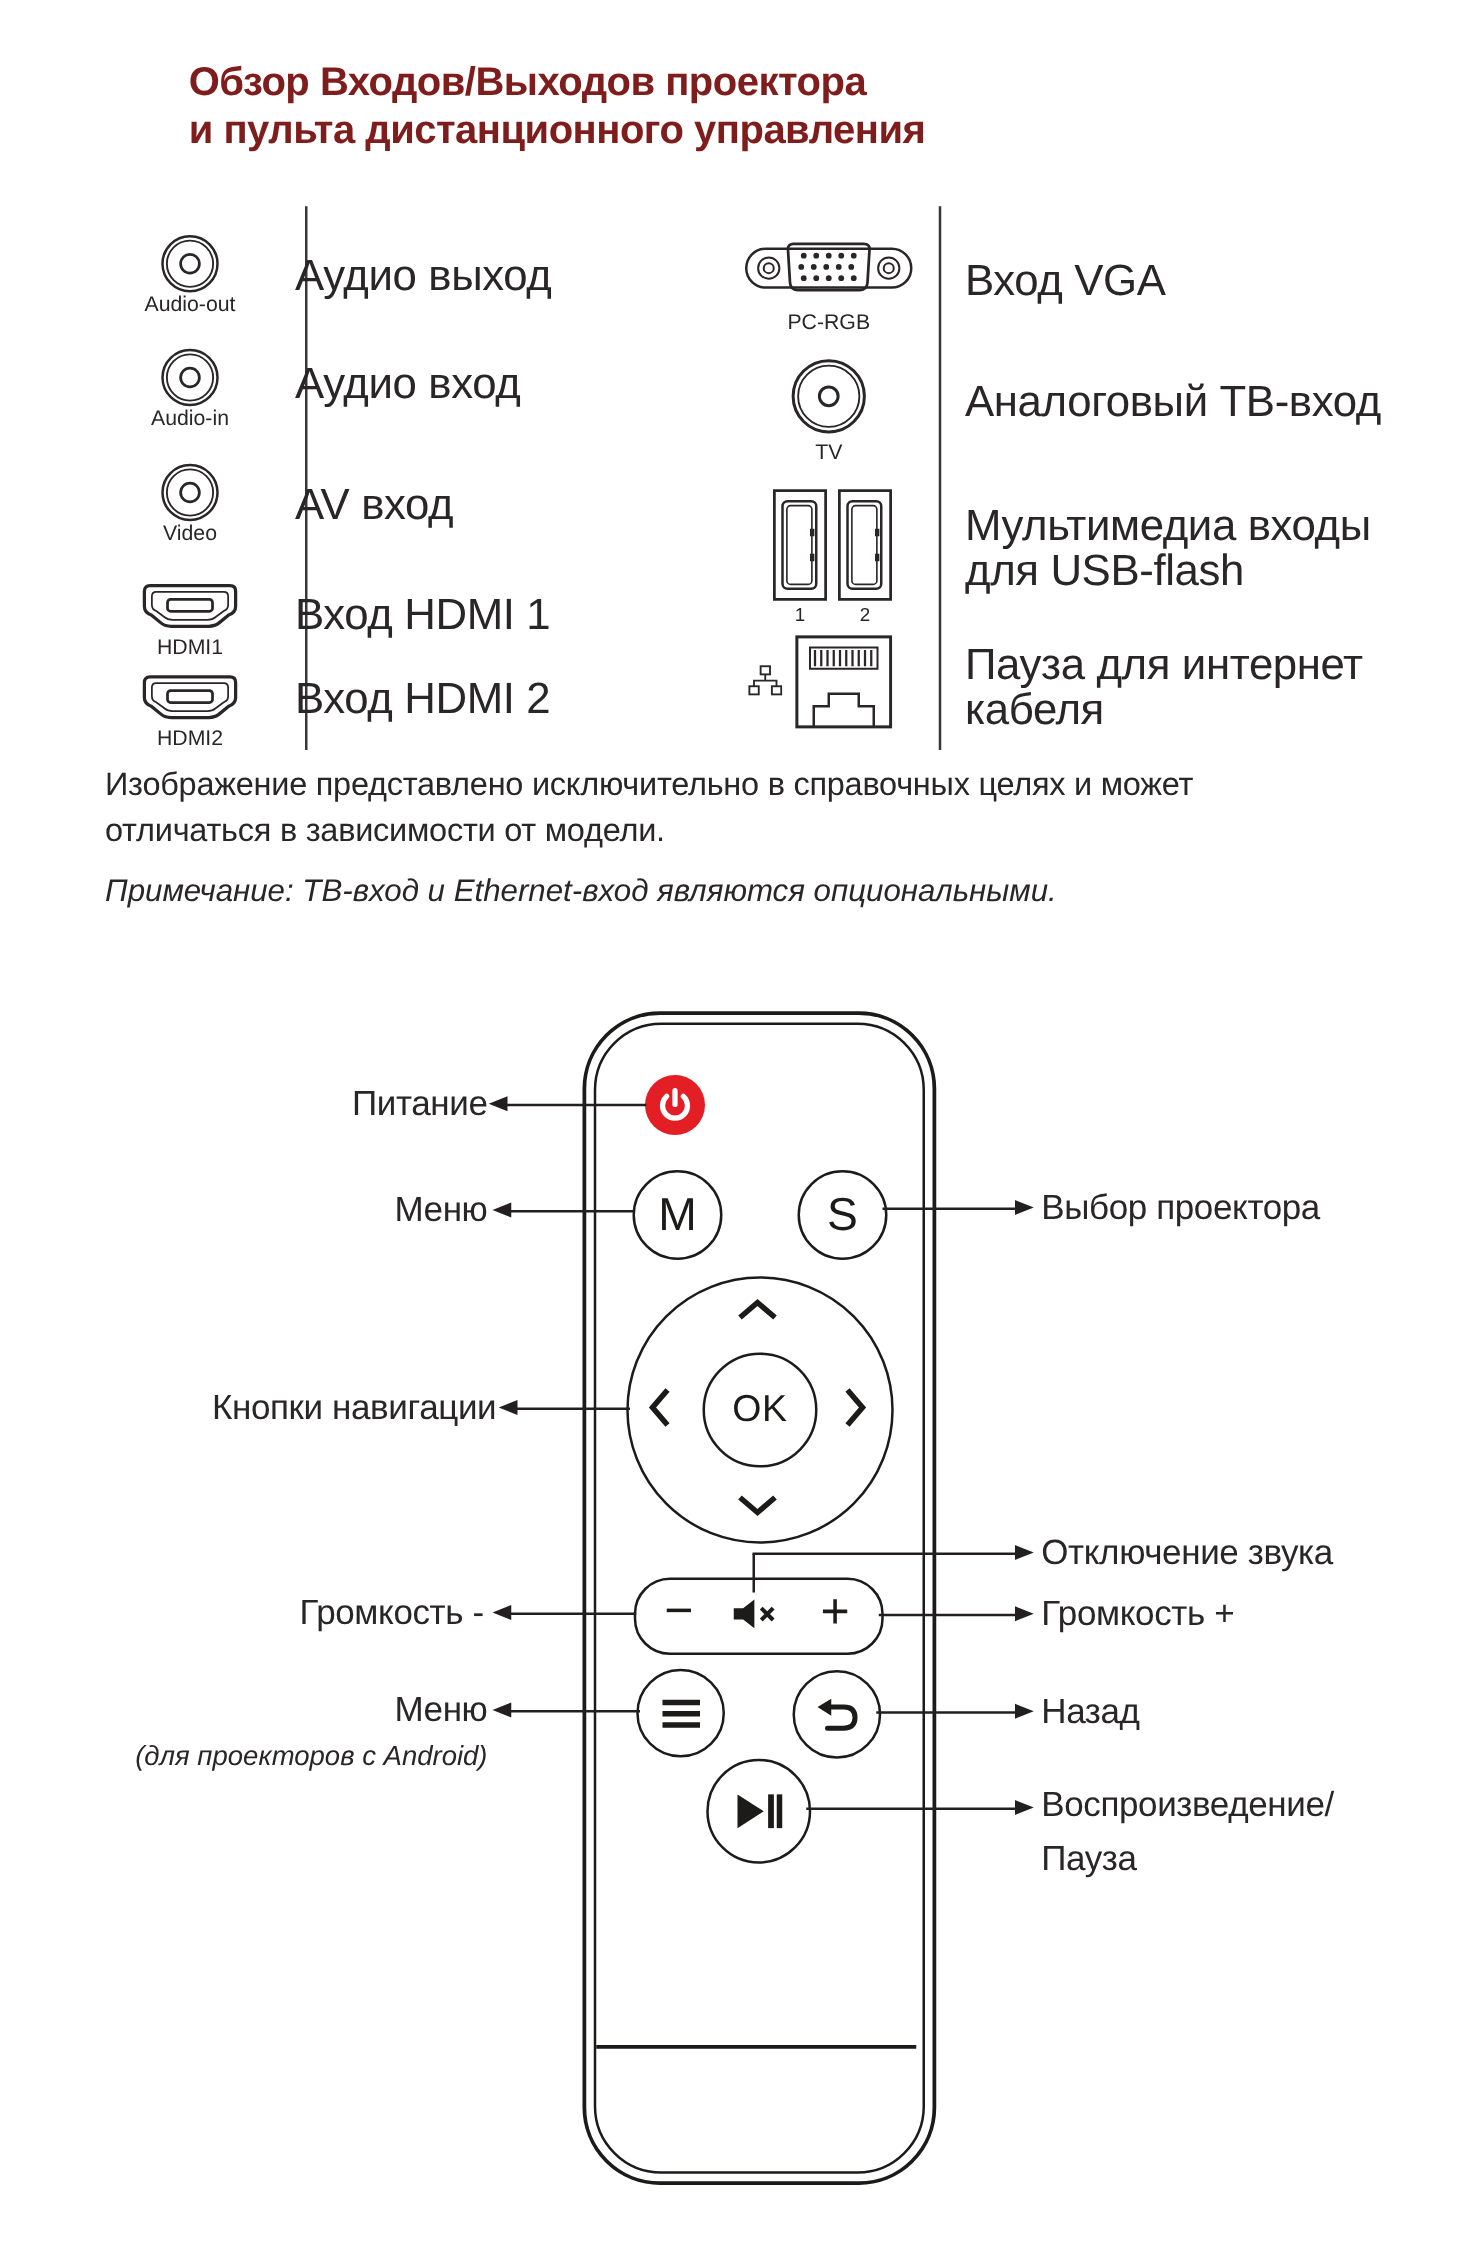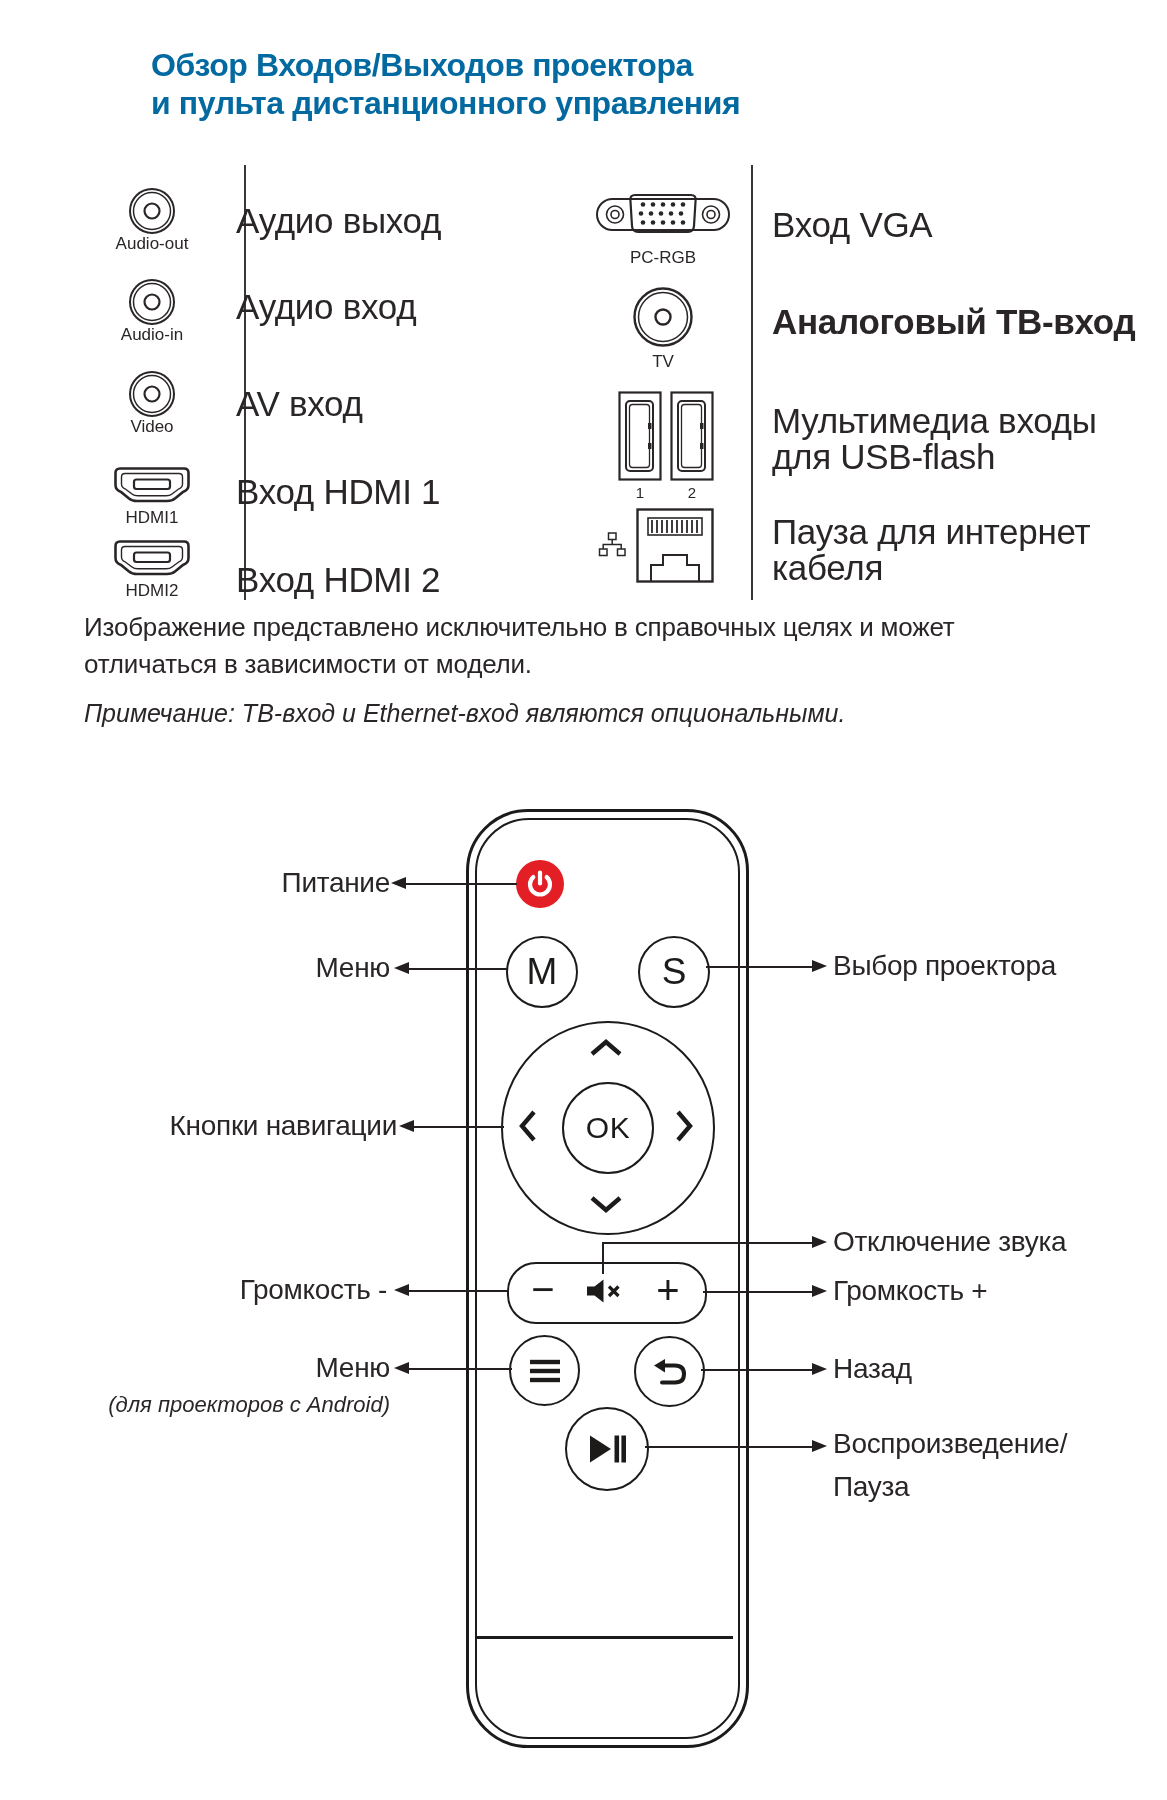--- a/index.html
+++ b/index.html
@@ -1,19 +1,19 @@
 <!DOCTYPE html>
 <html><head>
 <meta charset="utf-8">
 <style>
   html,body { margin:0; padding:0; background:#ffffff; }
   .page { position:relative; width:1167px; height:1800px; background:#ffffff;
           font-family:"Liberation Sans", sans-serif; color:#231f20; overflow:hidden; }
   .abs { position:absolute; }
-  .title { font-weight:bold; font-size:32px; line-height:38px; color:#0369a1; letter-spacing:-0.4px; }
+  .title { font-weight:bold; font-size:32px; line-height:38px; color:#7f1d1d; letter-spacing:-0.4px; }
   .io-label { position:absolute; font-size:35px; letter-spacing:-0.3px; white-space:nowrap; color:#2a2627; }
   .io-caption { position:absolute; font-size:17px; text-align:center; color:#2a2627; }
   .divider { position:absolute; width:2px; background:#3a3637; }
   .para { position:absolute; font-size:26px; letter-spacing:-0.2px; white-space:nowrap; color:#2a2627; }
   .note { position:absolute; font-size:25px; font-style:italic; white-space:nowrap; color:#2a2627; }
   .lbl { position:absolute; font-size:28px; letter-spacing:-0.3px; white-space:nowrap; color:#2a2627; z-index:7; }
   .lbl-note { position:absolute; font-size:22px; font-style:italic; white-space:nowrap; color:#2a2627; z-index:7; }
   .r-right { text-align:left; }
   .circle-btn { position:absolute; border:2.5px solid #1d1b1a; border-radius:50%;
                 background:#ffffff; display:flex; align-items:center; justify-content:center; z-index:3; }
@@ -71,21 +71,21 @@
   </svg>
   <span class="io-caption" style="left:92px; top:508px; width:120px;">HDMI1</span>
   <span class="io-label" style="left:236px; top:472px;">Вход HDMI 1</span>
 
   <svg class="abs" style="left:113px; top:539px;" width="78" height="38" viewBox="0 0 78 38">
     <path d="M7 2.5 H71 Q75.5 2.5 75.5 7 V19 Q75.5 24 70 26 L62 32.5 Q59 35 54 35 H24 Q19 35 16 32.5 L8 26 Q2.5 24 2.5 19 V7 Q2.5 2.5 7 2.5 Z" fill="none" stroke="#2a2627" stroke-width="2.6"></path>
     <path d="M12 7.5 H66 Q69.5 7.5 69.5 11 V18 Q69.5 21.5 66 22.8 L59 28 Q57 29.8 53 29.8 H25 Q21 29.8 19 28 L12 22.8 Q8.5 21.5 8.5 18 V11 Q8.5 7.5 12 7.5 Z" fill="none" stroke="#2a2627" stroke-width="1.4"></path>
     <rect x="21" y="13.5" width="36" height="9.5" rx="2.5" fill="none" stroke="#2a2627" stroke-width="2.2"></rect>
   </svg>
   <span class="io-caption" style="left:92px; top:581px; width:120px;">HDMI2</span>
-  <span class="io-label" style="left:236px; top:560px;">Вход HDMI 2</span>
+  <span class="io-label" style="left:236px; top:539px;">Вход HDMI 2</span>
 
   <svg class="abs" style="left:594px; top:186px;" width="138" height="58" viewBox="0 0 138 58">
     <rect x="3" y="13" width="132" height="31" rx="15.5" fill="none" stroke="#2a2627" stroke-width="2"></rect>
     <circle cx="21" cy="28.5" r="8.5" fill="none" stroke="#2a2627" stroke-width="1.6"></circle>
     <circle cx="21" cy="28.5" r="4" fill="none" stroke="#2a2627" stroke-width="1.6"></circle>
     <circle cx="117" cy="28.5" r="8.5" fill="none" stroke="#2a2627" stroke-width="1.6"></circle>
     <circle cx="117" cy="28.5" r="4" fill="none" stroke="#2a2627" stroke-width="1.6"></circle>
     <path d="M41 9 H97 Q102 9 101.6 14 L100 40 Q99.6 46 94 46 H44 Q38.4 46 38 40 L36.4 14 Q36 9 41 9 Z" fill="none" stroke="#2a2627" stroke-width="2.2"></path>
     <g fill="#2a2627">
       <circle cx="49" cy="18.5" r="2.3"></circle>
@@ -107,21 +107,21 @@
   </svg>
   <span class="io-caption" style="left:603px; top:248px; width:120px;">PC-RGB</span>
   <span class="io-label" style="left:772px; top:205px;">Вход VGA</span>
 
   <svg class="abs" style="left:632px; top:286px;" width="62" height="62" viewBox="0 0 62 62">
     <circle cx="31" cy="31" r="28.5" fill="none" stroke="#2a2627" stroke-width="2.4"></circle>
     <circle cx="31" cy="31" r="24.5" fill="none" stroke="#2a2627" stroke-width="1.5"></circle>
     <circle cx="31" cy="31" r="7.5" fill="none" stroke="#2a2627" stroke-width="2.4"></circle>
   </svg>
   <span class="io-caption" style="left:603px; top:352px; width:120px;">TV</span>
-  <span class="io-label" style="left:772px; top:302px;font-weight:bold;">Аналоговый ТВ-вход</span>
+  <span class="io-label" style="left:772px; top:302px;">Аналоговый ТВ-вход</span>
 
   <svg class="abs" style="left:618px; top:391px;" width="44" height="90" viewBox="0 0 44 90">
     <rect x="1.5" y="1.5" width="41" height="87" fill="none" stroke="#2a2627" stroke-width="2.2"></rect>
     <rect x="8" y="10" width="27" height="70" rx="4" fill="none" stroke="#2a2627" stroke-width="2"></rect>
     <rect x="11.5" y="13.5" width="20" height="63" rx="3" fill="none" stroke="#2a2627" stroke-width="1.3"></rect>
     <rect x="30" y="32" width="3.5" height="6" fill="#2a2627"></rect>
     <rect x="30" y="52" width="3.5" height="6" fill="#2a2627"></rect>
   </svg>
   <svg class="abs" style="left:670px; top:391px;" width="44" height="90" viewBox="0 0 44 90">
     <rect x="1.5" y="1.5" width="41" height="87" fill="none" stroke="#2a2627" stroke-width="2.2"></rect>

